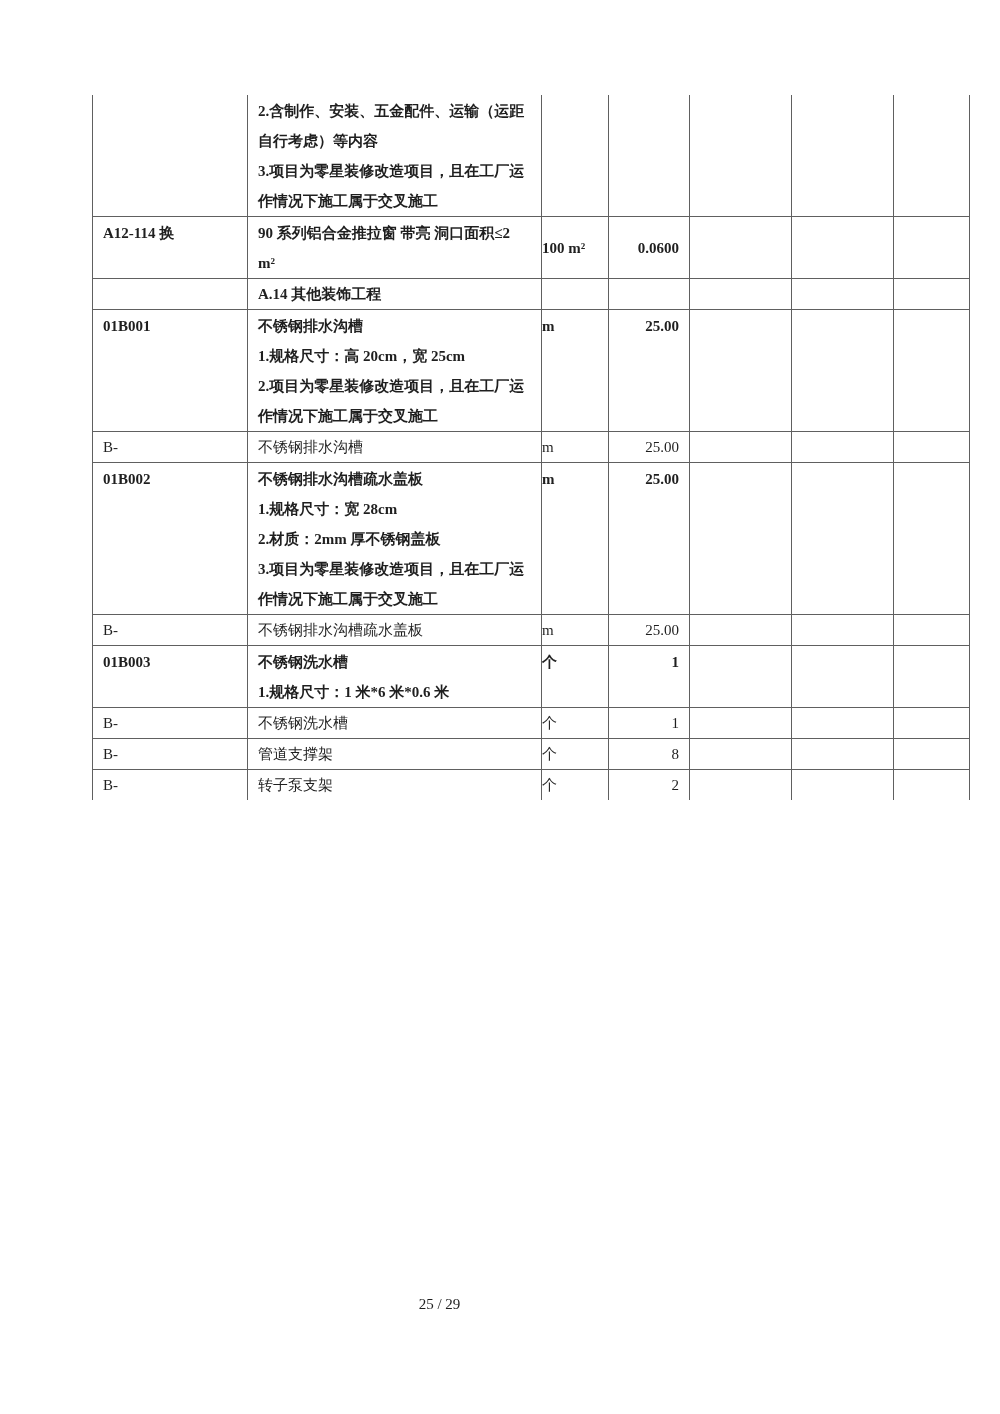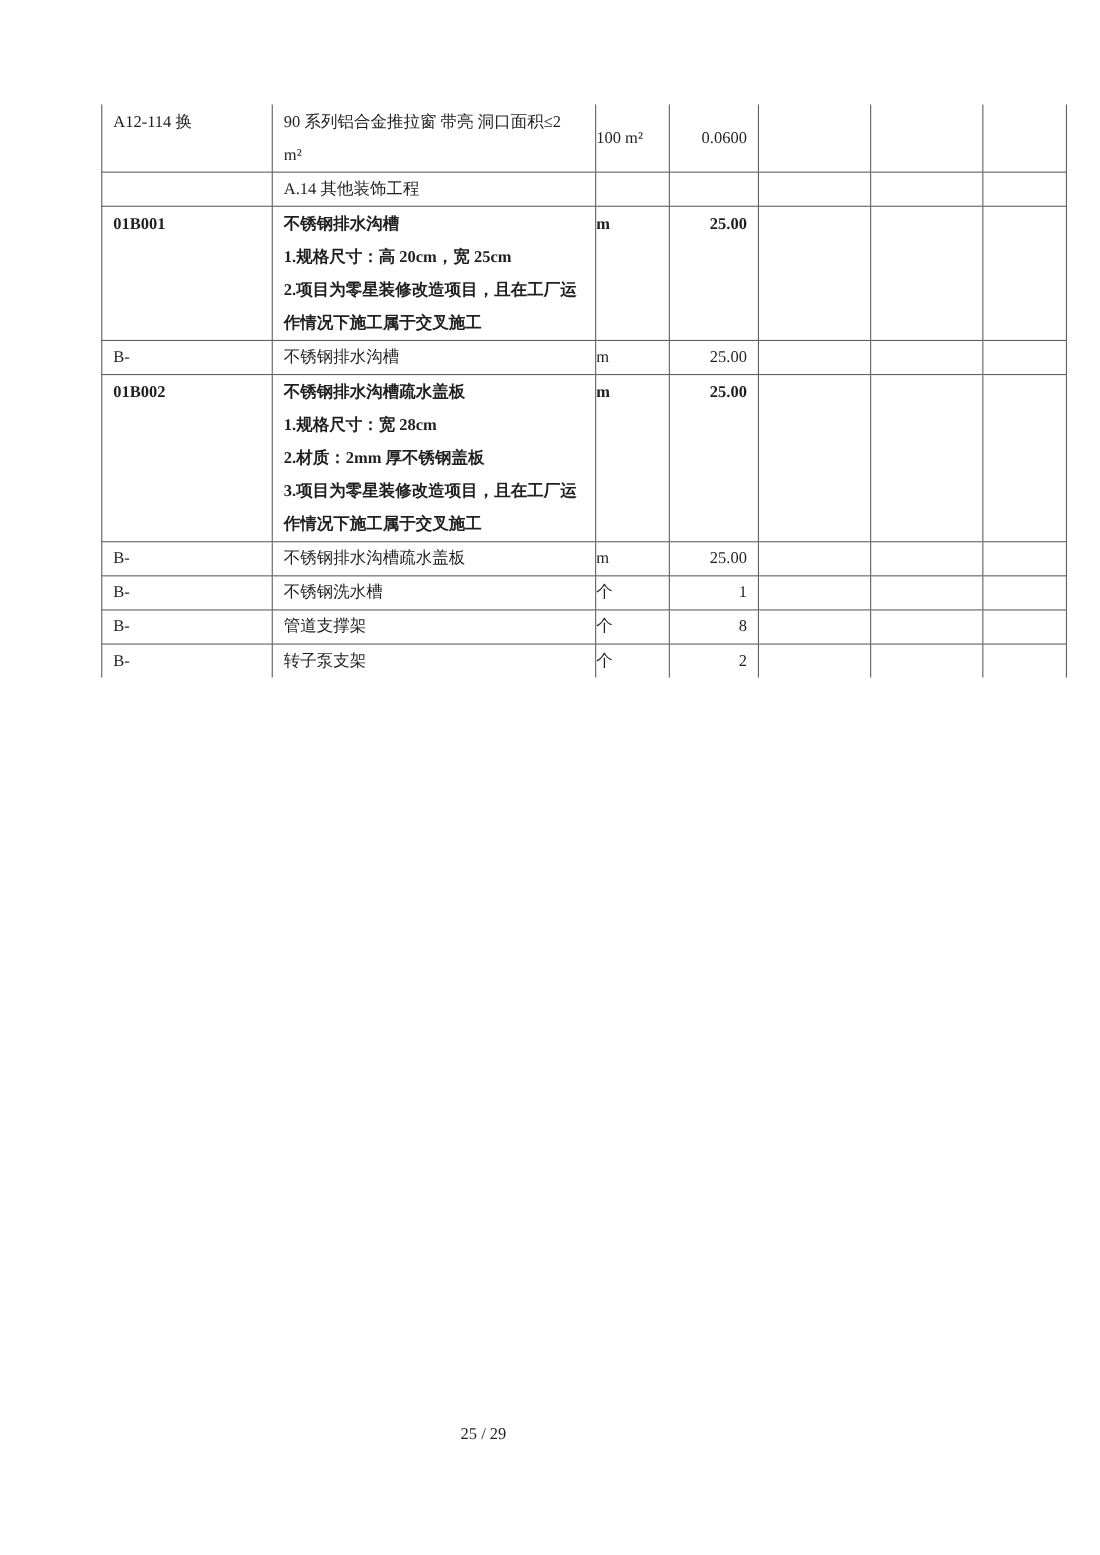--- a/index.html
+++ b/index.html
@@ -38,24 +38,24 @@
   tr:last-child td { border-bottom: none; }
 
   td.code  { text-align: left;  padding-left: 10px; padding-right: 4px; line-height: 30px; white-space: pre-line; }
   td.desc  { text-align: left;  padding-left: 10px; padding-right: 6px; line-height: 30px; white-space: pre-line; }
   td.unit  { line-height: 30px; }
   td.qty   { text-align: right; padding-right: 10px; line-height: 30px; padding-left: 18px; }
 
   
   tr.item td { vertical-align: top; font-weight: bold; padding-top: 1px; }
   
-  tr.quota td { vertical-align: middle; font-weight: normal; }
+  tr.quota td { vertical-align: middle; font-weight: bold; }
   tr.quota td.desc, tr.quota td.code { vertical-align: top; padding-top: 1px; }
   
-  tr.section td { vertical-align: middle; font-weight: normal; height: 29px; }
+  tr.section td { vertical-align: middle; font-weight: bold; height: 29px; }
   
   tr.sub td { vertical-align: middle; font-weight: normal; height: 29px; }
 
   .footer {
     position: absolute;
     top: 1296px;
     left: 0;
     width: 879px;
     text-align: center;
     font-size: 15px;
@@ -71,20 +71,32 @@
     <colgroup>
       <col class="c1">
         <col class="c2">
         <col class="c3">
         <col class="c4">
       <col class="c5">
         <col class="c6">
         <col class="c7">
     </colgroup>
     <tbody>
+        <tr class="item">
+          <td class="code"></td>
+          <td class="desc">2.含制作、安装、五金配件、运输（运距
+自行考虑）等内容
+3.项目为零星装修改造项目，且在工厂运
+作情况下施工属于交叉施工</td>
+          <td class="unit"></td>
+          <td class="qty"></td>
+          <td class="empty"></td>
+          <td class="empty"></td>
+          <td class="empty"></td>
+        </tr>
         <tr class="quota">
           <td class="code">A12-114 换</td>
           <td class="desc">90 系列铝合金推拉窗 带亮 洞口面积≤2
 m²</td>
           <td class="unit">100 m²</td>
           <td class="qty">0.0600</td>
           <td class="empty"></td>
           <td class="empty"></td>
           <td class="empty"></td>
         </tr>
@@ -133,20 +145,30 @@
         </tr>
         <tr class="sub">
           <td class="code">B-</td>
           <td class="desc">不锈钢排水沟槽疏水盖板</td>
           <td class="unit">m</td>
           <td class="qty">25.00</td>
           <td class="empty"></td>
           <td class="empty"></td>
           <td class="empty"></td>
         </tr>
+        <tr class="item">
+          <td class="code">01B003</td>
+          <td class="desc">不锈钢洗水槽
+1.规格尺寸：1 米*6 米*0.6 米</td>
+          <td class="unit">个</td>
+          <td class="qty">1</td>
+          <td class="empty"></td>
+          <td class="empty"></td>
+          <td class="empty"></td>
+        </tr>
         <tr class="sub">
           <td class="code">B-</td>
           <td class="desc">不锈钢洗水槽</td>
           <td class="unit">个</td>
           <td class="qty">1</td>
           <td class="empty"></td>
           <td class="empty"></td>
           <td class="empty"></td>
         </tr>
         <tr class="sub">

